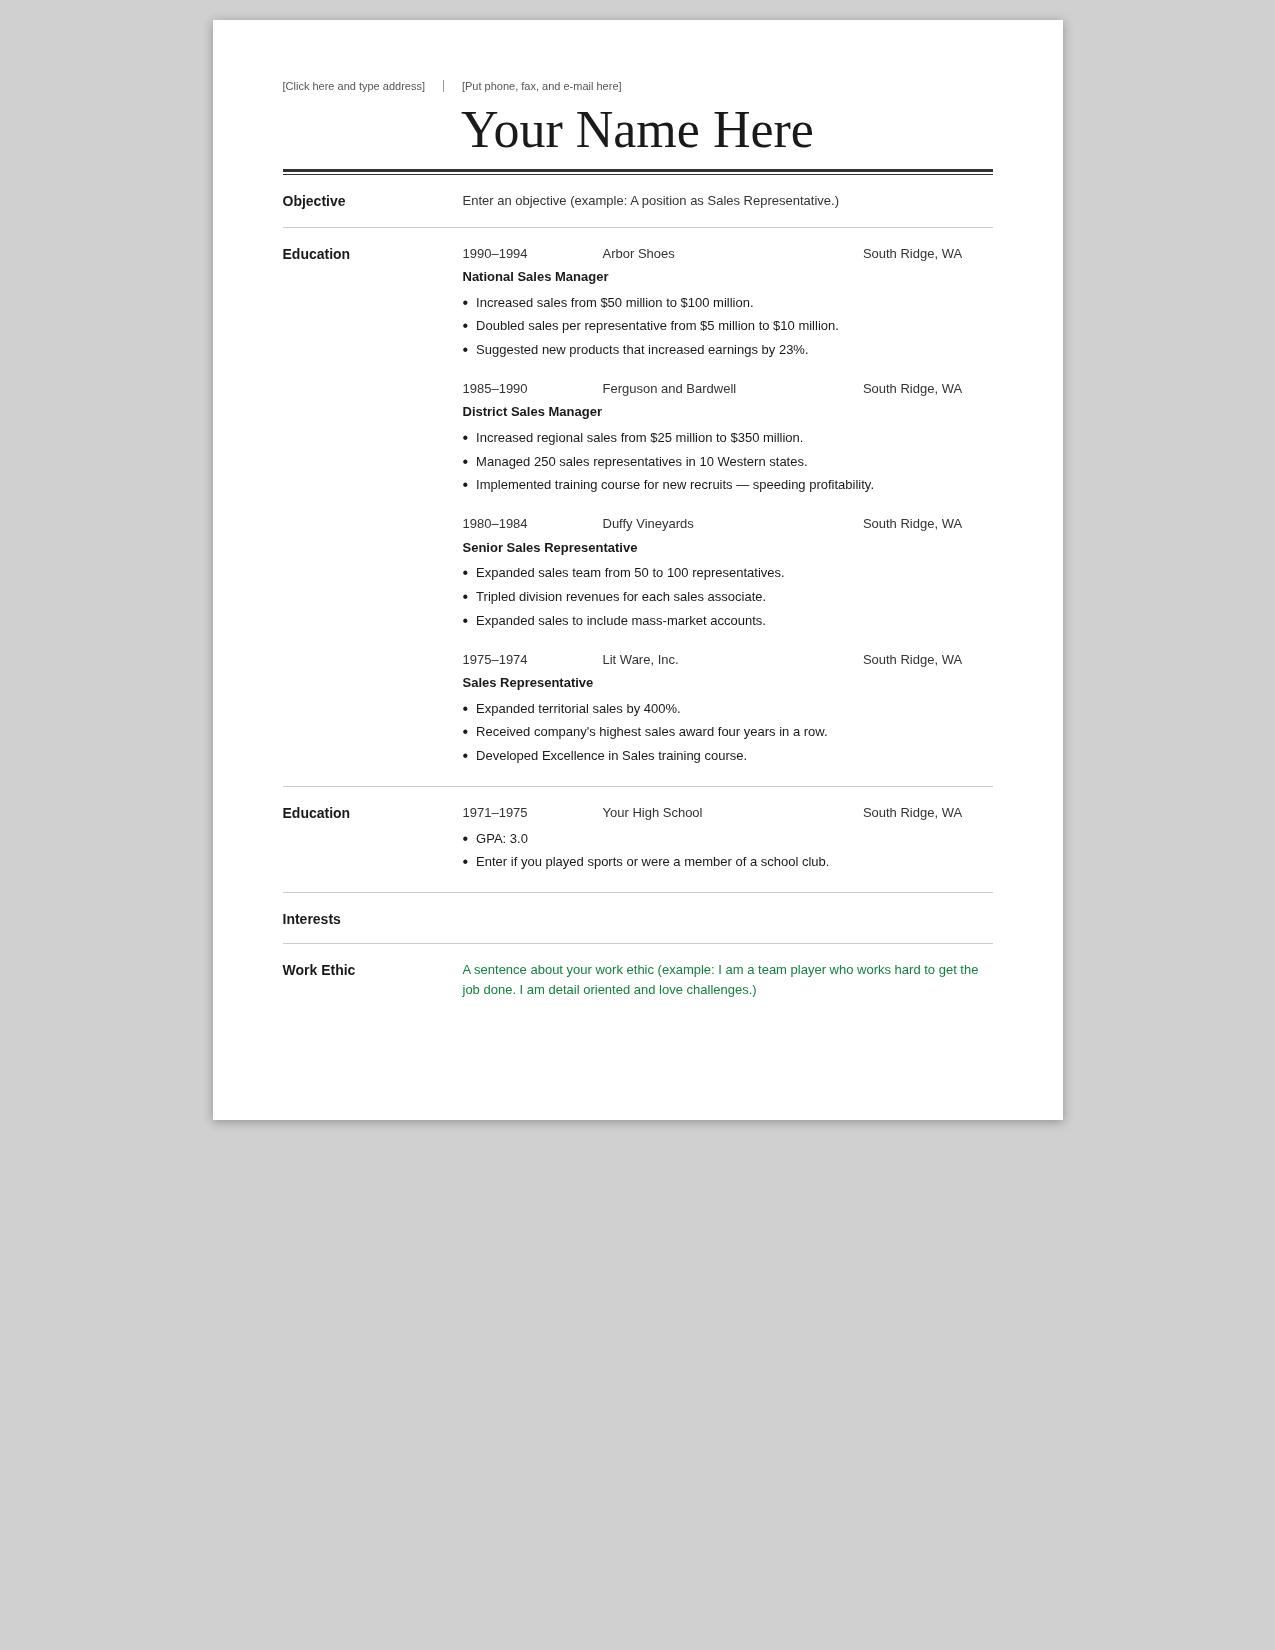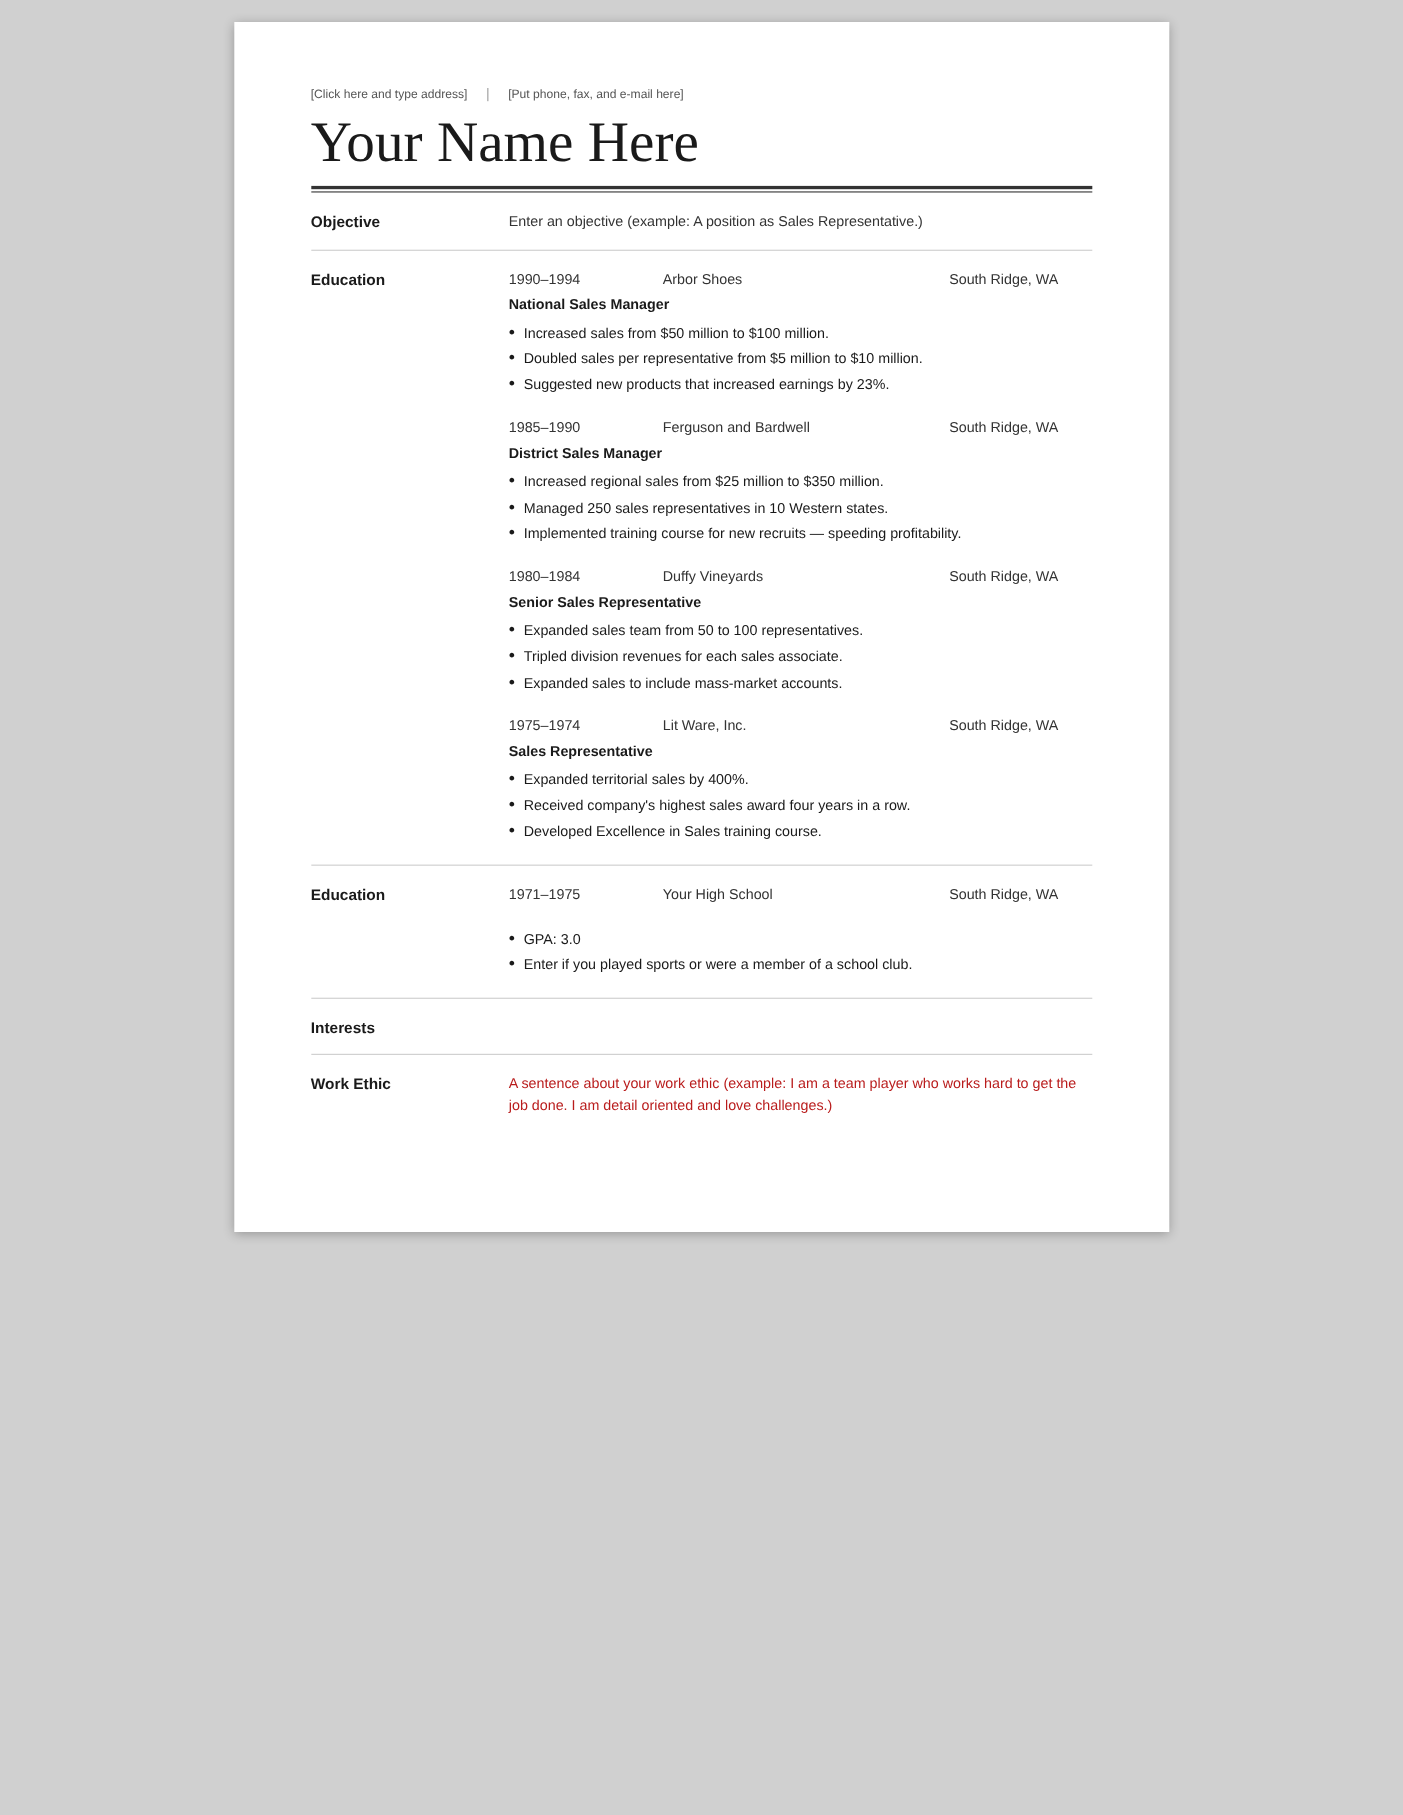--- a/index.html
+++ b/index.html
@@ -42,20 +42,21 @@
       margin-right: 18px;
     }
 
     .header-contact {
       font-size: 11px;
       color: #555;
     }
 
     .header-name-container {
       display: flex;
+      justify-content: center;
       align-items: center;
       margin-top: 0;
       margin-bottom: 10px;
     }
 
     .header-name {
       font-size: 52px;
       font-weight: normal;
       font-family: 'Times New Roman', Times, serif;
       color: #1a1a1a;
@@ -158,38 +159,38 @@
     }
 
     .job-block:last-child {
       margin-bottom: 0;
     }
 
     .edu-header {
       display: grid;
       grid-template-columns: 140px 1fr 160px;
       gap: 0;
-      margin-bottom: 21px;
+      margin-bottom: 6px;
     }
 
     .objective-text {
       font-size: 13px;
       color: #333;
       line-height: 1.5;
     }
 
     .interests-text {
       font-size: 13px;
       color: #333;
       line-height: 1.5;
     }
 
     .work-ethic-text {
       font-size: 13px;
-      color: #b91c1c;
+      color: #15803d;
       line-height: 1.5;
     }
   </style>
 </head>
 <body>
 
 <div class="page">
 
   <div class="header-top">
     <span class="header-address">[Click here and type address]</span>

